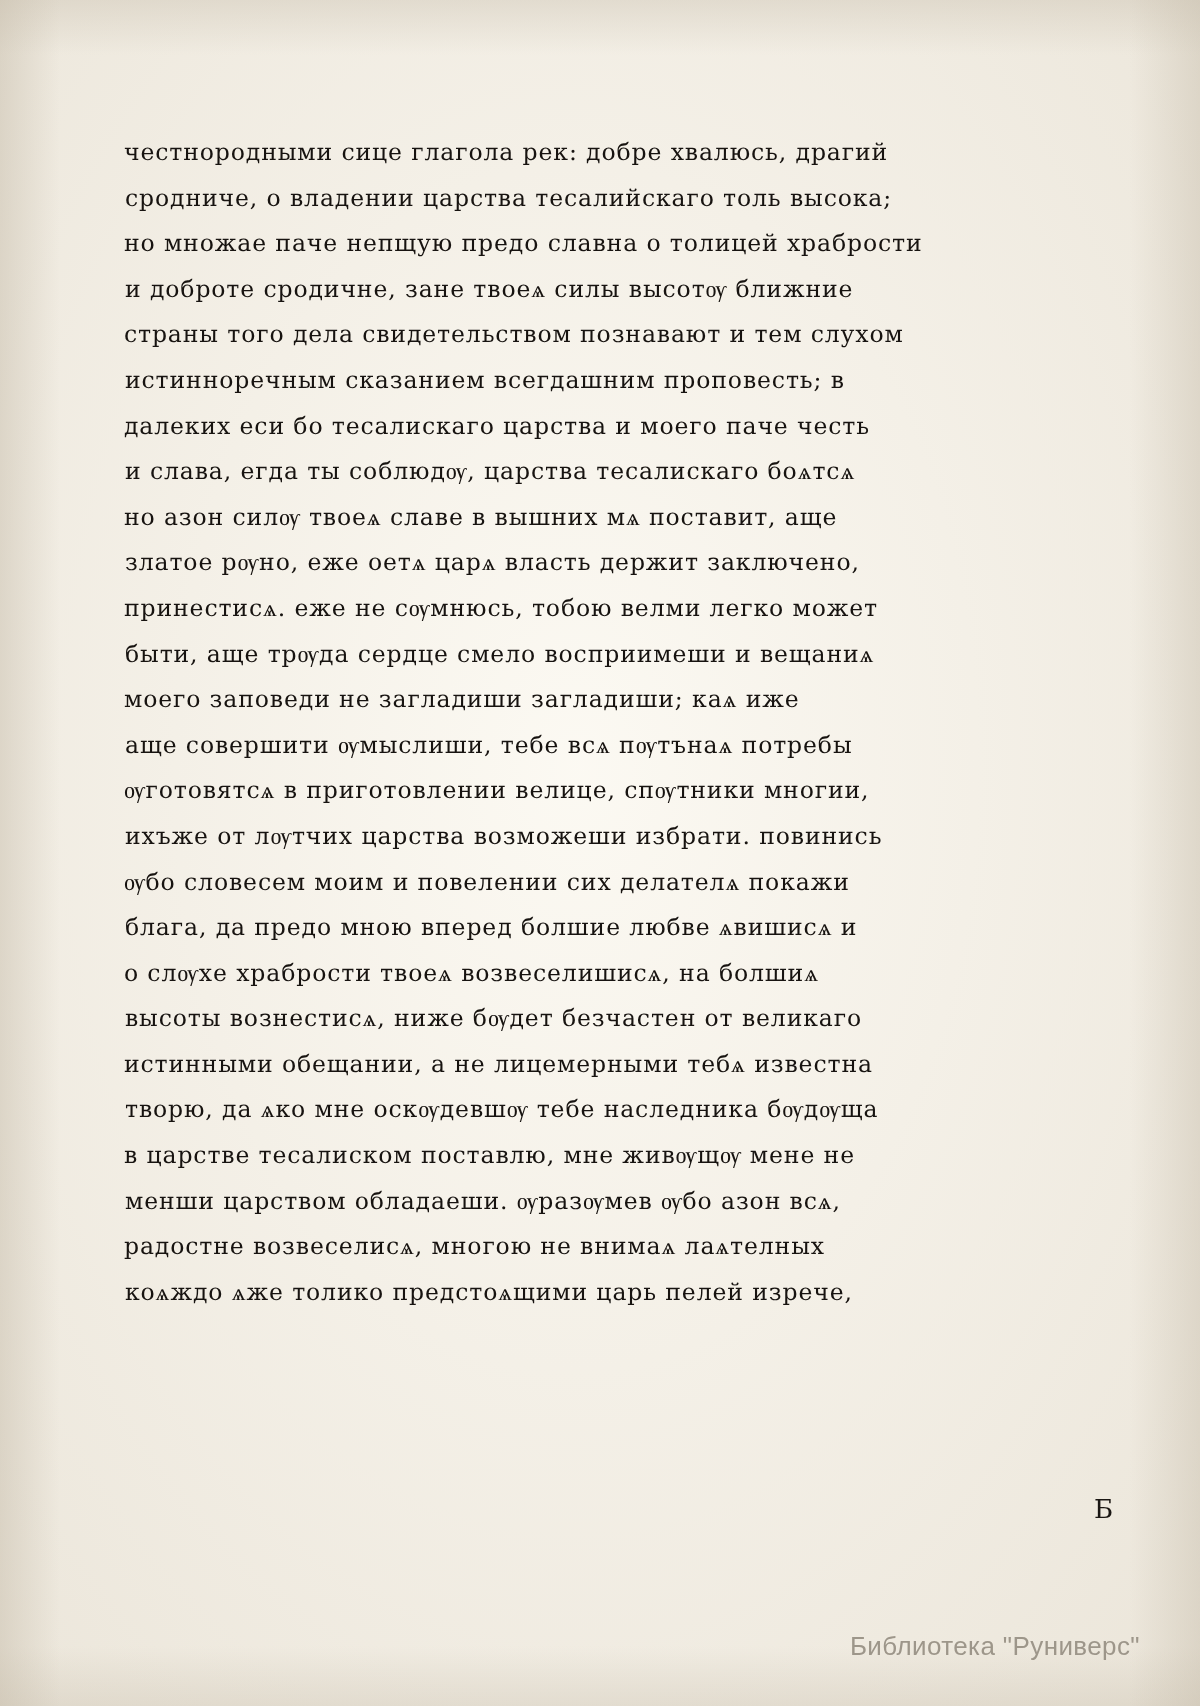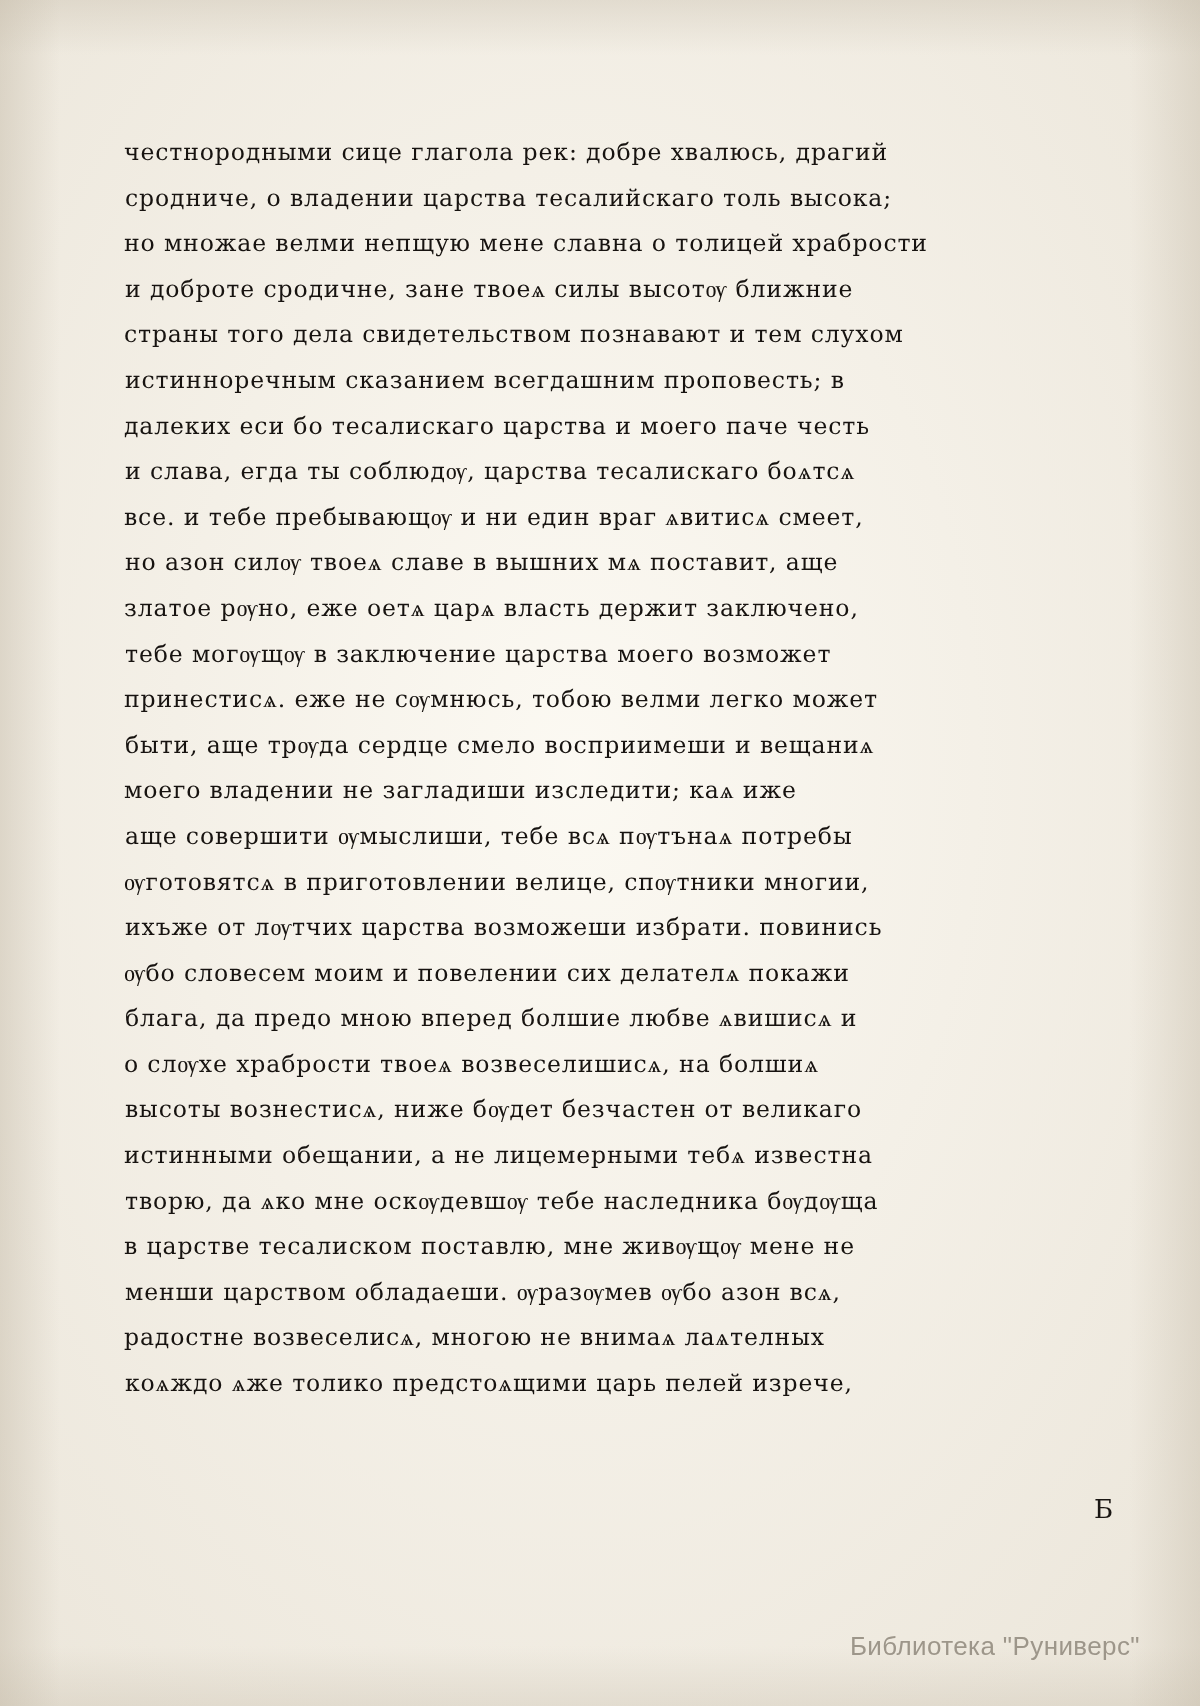--- a/index.html
+++ b/index.html
@@ -99,33 +99,31 @@
 
   <div class="paper-texture"></div>
   <div class="edge-shade-top"></div>
   <div class="edge-shade-bottom"></div>
   <div class="edge-shade-left"></div>
   <div class="edge-shade-right"></div>
 
   <div class="text-block">
     <span class="line">честнородными сице глагола рек: добре хвалюсь, драгий</span>
     <span class="line">сродниче, о владении царства тесалийскаго толь высока;</span>
-    <span class="line">но множае велми непщую мене славна о толицей храбрости</span>
+    <span class="line">но множае паче непщую предо славна о толицей храбрости</span>
     <span class="line">и доброте сродичне, зане твоеѧ силы высотѹ ближние</span>
     <span class="line">страны того дела свидетельством познавают и тем слухом</span>
     <span class="line">истинноречным сказанием всегдашним проповесть; в</span>
     <span class="line">далеких еси бо тесалискаго царства и моего паче честь</span>
     <span class="line">и слава, егда ты соблюдѹ, царства тесалискаго боѧтсѧ</span>
-    <span class="line">все. и тебе пребывающѹ и ни един враг ѧвитисѧ смеет,</span>
     <span class="line">но азон силѹ твоеѧ славе в вышних мѧ поставит, аще</span>
     <span class="line">златое рѹно, еже оетѧ царѧ власть держит заключено,</span>
-    <span class="line">тебе могѹщѹ в заключение царства моего возможет</span>
     <span class="line">принестисѧ. еже не сѹмнюсь, тобою велми легко может</span>
     <span class="line">быти, аще трѹда сердце смело восприимеши и вещаниѧ</span>
-    <span class="line">моего владении не загладиши изследити; каѧ иже</span>
+    <span class="line">моего заповеди не загладиши загладиши; каѧ иже</span>
     <span class="line">аще совершити ѹмыслиши, тебе всѧ пѹтънаѧ потребы</span>
     <span class="line">ѹготовятсѧ в приготовлении велице, спѹтники многии,</span>
     <span class="line">ихъже от лѹтчих царства возможеши избрати. повинись</span>
     <span class="line">ѹбо словесем моим и повелении сих делателѧ покажи</span>
     <span class="line">блага, да предо мною вперед болшие любве ѧвишисѧ и</span>
     <span class="line">о слѹхе храбрости твоеѧ возвеселишисѧ, на болшиѧ</span>
     <span class="line">высоты вознестисѧ, ниже бѹдет безчастен от великаго</span>
     <span class="line">истинными обещании, а не лицемерными тебѧ известна</span>
     <span class="line">творю, да ѧко мне оскѹдевшѹ тебе наследника бѹдѹща</span>
     <span class="line">в царстве тесалиском поставлю, мне живѹщѹ мене не</span>

